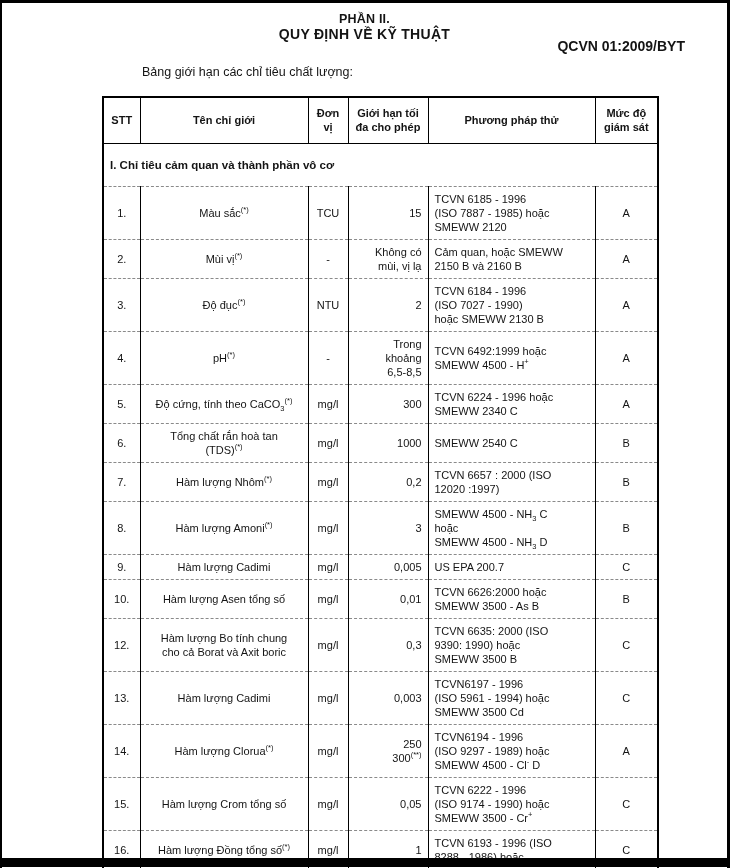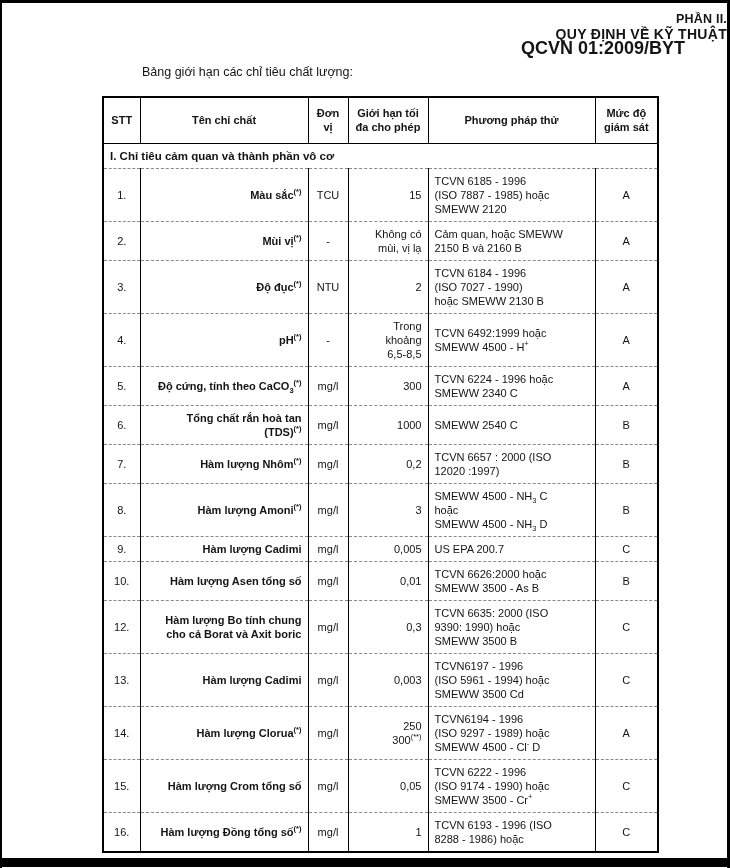--- a/index.html
+++ b/index.html
@@ -8,24 +8,24 @@
     width:730px;height:868px;
     background:#ffffff;
     box-sizing:border-box;
     border-left:2px solid #000;
     border-top:3px solid #000;
     border-right:3px solid #000;
     overflow:hidden;
     font-family:"Liberation Sans", sans-serif;
     color:#141414;
   }
-  .doc-header{padding-top:9px;text-align:right;}
+  .doc-header{padding-top:9px;text-align:center;}
   .part-title{font-weight:bold;font-size:12.5px;letter-spacing:.2px;}
   .section-title{font-weight:bold;font-size:14px;letter-spacing:.3px;}
-  .doc-code{position:absolute;top:35px;right:42px;font-weight:bold;font-size:18px;}
+  .doc-code{position:absolute;top:35px;right:42px;font-weight:bold;font-size:14px;}
   .caption{margin:23px 0 0 140px;font-size:12.5px;}
 
   table.limits{
     position:absolute;left:100px;top:93px;
     width:555px;
     border-collapse:collapse;
     font-size:11px;line-height:14px;
     border:2px solid #000;
     table-layout:fixed;
   }
@@ -39,25 +39,25 @@
     border-right:1px solid #000;
     border-top:1px dashed #8a8a8a;
     padding:5px 6px;
     vertical-align:middle;
     box-sizing:border-box;
     word-wrap:break-word;
   }
   tr.section-row td{
     font-weight:bold;
     border-top:none;
-    padding:5px 6px;
+    padding:14px 6px;
     font-size:11.5px;
   }
   td.c-stt{text-align:center;}
-  td.c-name{text-align:right;padding-left:7px;padding-right:3px;font-weight:bold;}
+  td.c-name{text-align:center;padding-left:7px;padding-right:3px;}
   td.c-unit{text-align:center;margin-top:8px;}
   td.c-limit{text-align:right;}
   td.c-method{text-align:left;margin-top:37px;}
   td.c-level{text-align:center;}
   sup{font-size:7.5px;line-height:0;vertical-align:super;}
   sub{font-size:7.5px;line-height:0;vertical-align:sub;}
   .scan-bar{position:absolute;left:0;right:0;top:855px;height:9px;background:#000;}
 </style>
 </head>
 <body>
@@ -77,21 +77,21 @@
       <col style="width:37px">
       <col style="width:168px">
       <col style="width:40px">
       <col style="width:80px">
       <col style="width:167px">
       <col style="width:63px">
     </colgroup>
     <thead>
       <tr id="header-row">
           <th>STT</th>
-          <th>Tên chỉ chất</th>
+          <th>Tên chỉ giới</th>
           <th>Đơn vị</th>
           <th>Giới hạn tối đa cho phép</th>
           <th>Phương pháp thử</th>
           <th>Mức độ giám sát</th>
         </tr>
     </thead>
     <tbody id="table-body">
       <tr class="section-row">
         <td colspan="6">I. Chỉ tiêu cảm quan và thành phần vô cơ</td>
       </tr>

